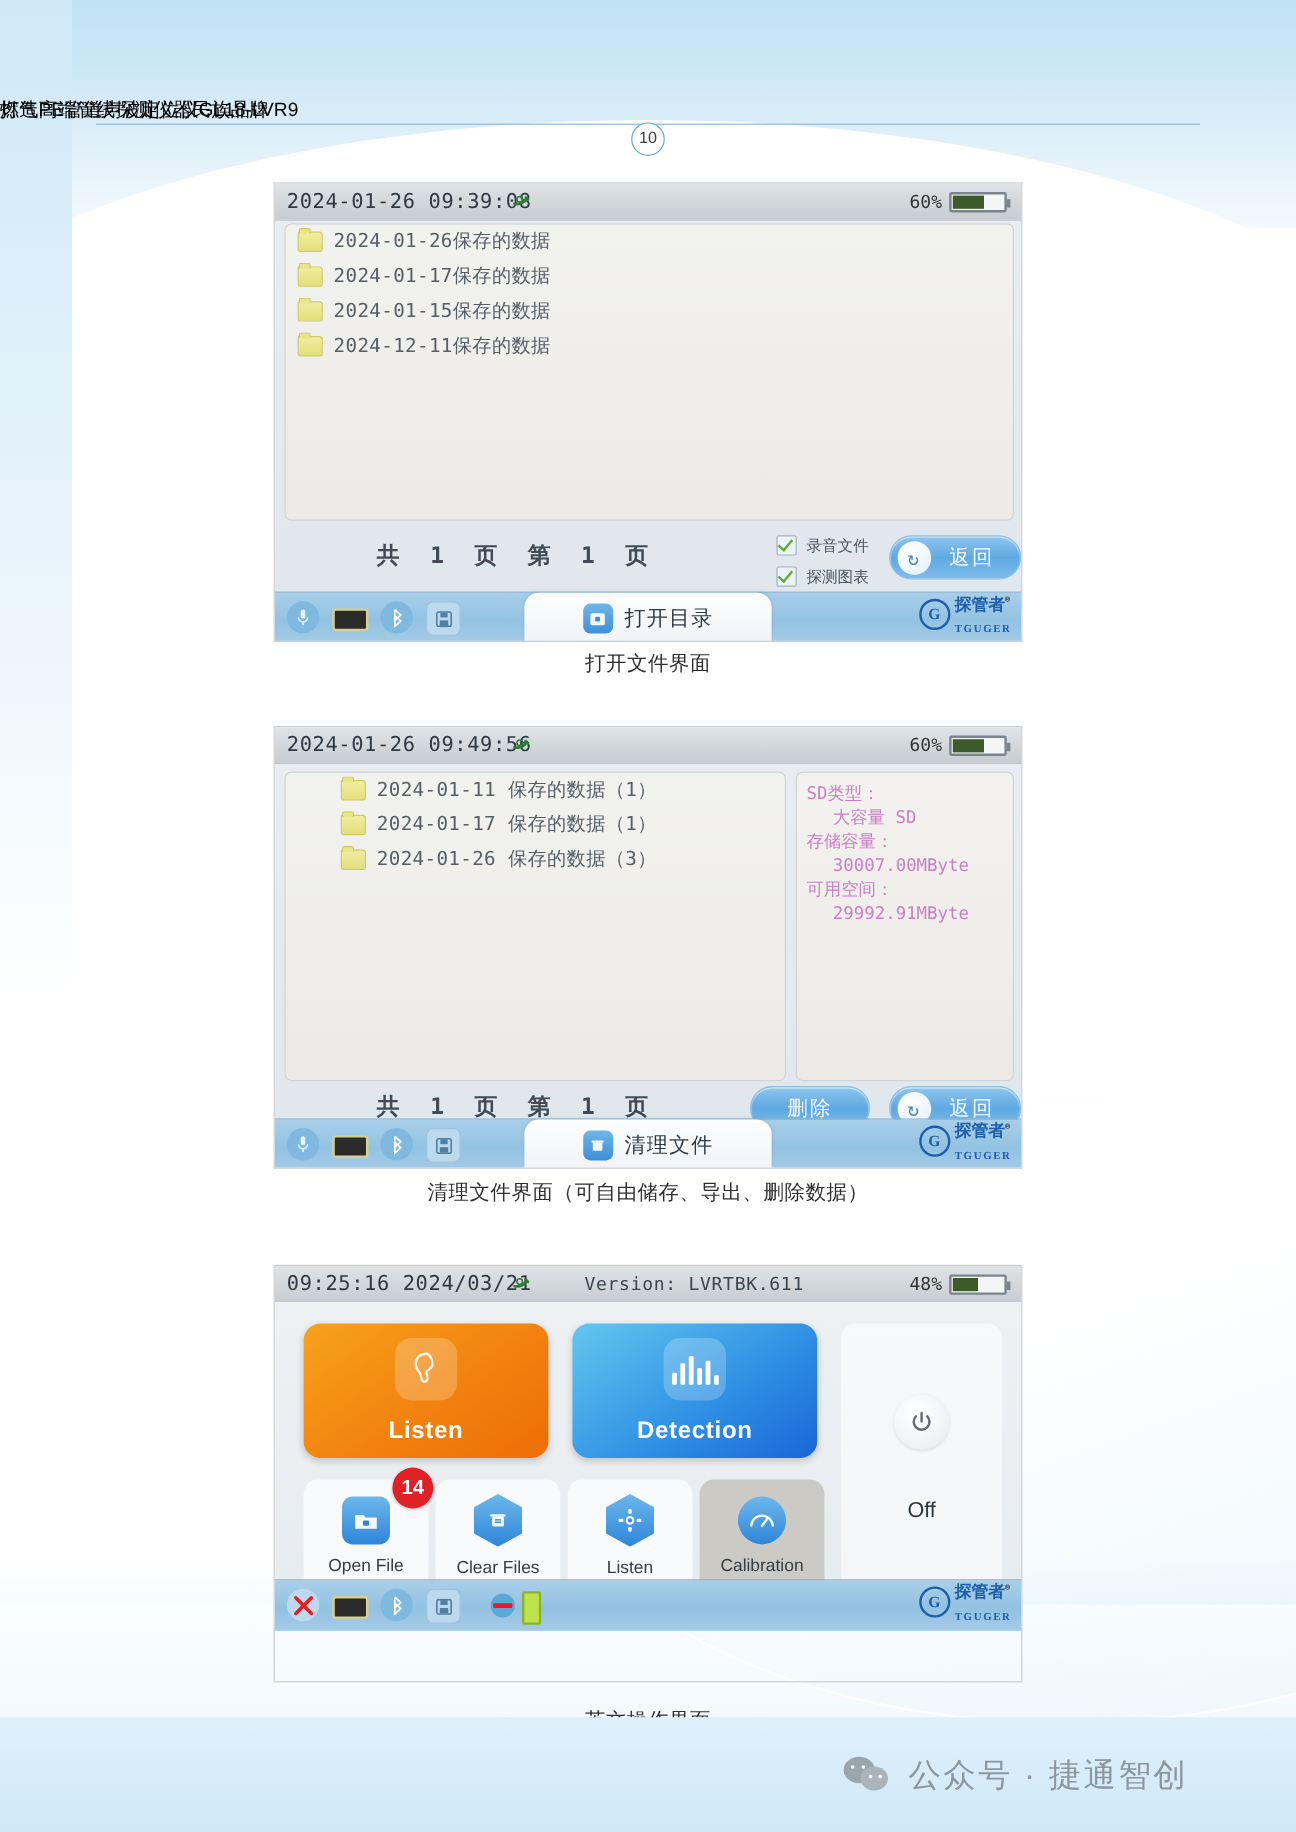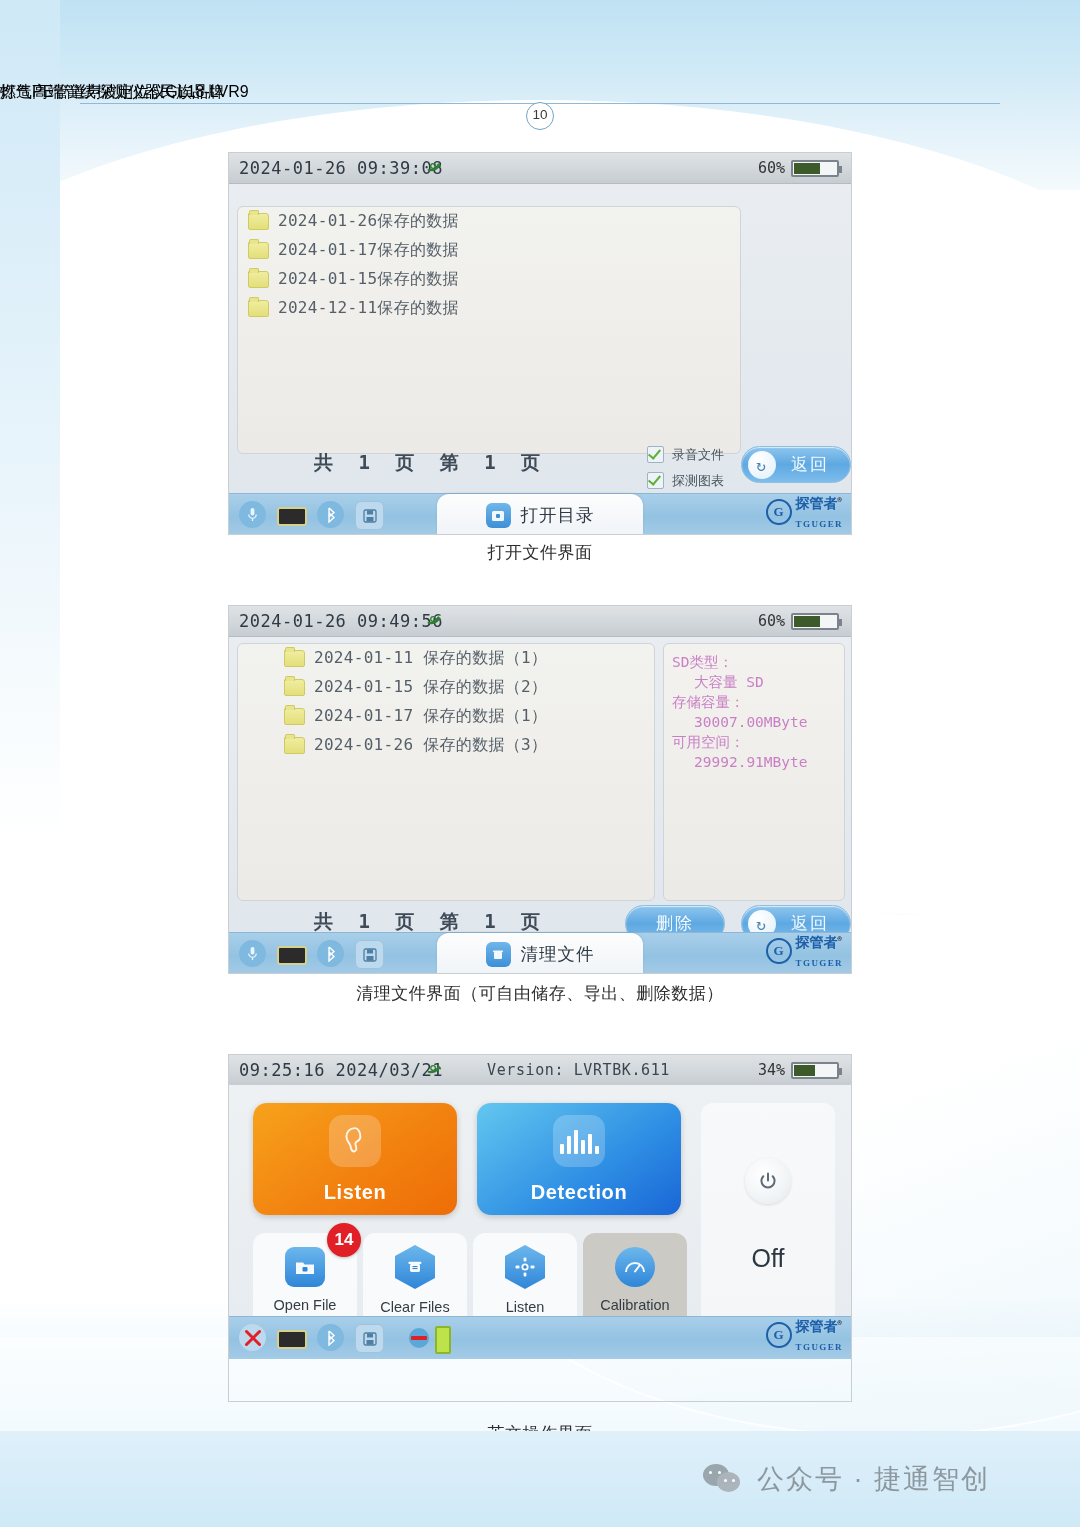--- a/index.html
+++ b/index.html
@@ -218,21 +218,21 @@
     position:absolute;border-radius:12px;background:rgba(255,255,255,.55);
     display:flex;flex-direction:column;align-items:center;justify-content:center;
     font-family:"Liberation Sans",sans-serif;
   }
   .offtile .pwr{
     width:46px;height:46px;border-radius:50%;
     background:radial-gradient(circle at 40% 35%,#ffffff 0%,#f1f4f6 60%,#e2e7eb 100%);
     display:flex;align-items:center;justify-content:center;color:#5e6a75;font-size:20px;
     box-shadow:0 1px 3px rgba(0,0,0,.12);
   }
-  .offtile .olbl{margin-top:40px;font-size:25px;color:#2d3740;}
+  .offtile .olbl{margin-top:40px;font-size:18px;color:#2d3740;}
 
   .caption{
     position:absolute;width:1080px;left:0;text-align:center;
     font-size:17px;color:#2e2e2e;font-family:"Liberation Sans",sans-serif;letter-spacing:.5px;
   }
 
   .footer{
     position:absolute;left:0;bottom:0;width:1080px;height:96px;
     background:linear-gradient(180deg,#dff0fa 0%,#cfe9f7 100%);
     display:flex;align-items:center;justify-content:flex-end;
@@ -271,21 +271,21 @@
           <circle cx="9" cy="10" r="2.6" fill="none" stroke="#2e7d32" stroke-width="1.4"></circle>
         </svg>
     </span>
     <span class="bat-pct">60%</span>
     <span class="bat">
         <i style="width:26px"></i>
       </span>
   </div>
 
   <div class="dev-body" style="height:352px">
-    <div class="filebox" style="left:8px;top:22px;width:504px;height:248px">
+    <div class="filebox" style="left:8px;top:2px;width:608px;height:248px">
       <div class="frow">
         <span class="folder"></span>
         <span class="fname">2024-01-26保存的数据</span>
       </div>
       <div class="frow">
         <span class="folder"></span>
         <span class="fname">2024-01-17保存的数据</span>
       </div>
       <div class="frow">
         <span class="folder"></span>
@@ -373,24 +373,20 @@
   </div>
 
   <div class="dev-body" style="height:338px">
     <div class="filebox" style="left:8px;top:6px;width:418px;height:258px">
       <div class="frow" style="padding-left:46px">
         <span class="folder"></span>
         <span class="fname">2024-01-11 保存的数据（1）</span>
       </div>
       <div class="frow" style="padding-left:46px">
         <span class="folder"></span>
-        <span class="fname">2024-01-15 保存的数据（2）</span>
-      </div>
-      <div class="frow" style="padding-left:46px">
-        <span class="folder"></span>
         <span class="fname">2024-01-17 保存的数据（1）</span>
       </div>
       <div class="frow" style="padding-left:46px">
         <span class="folder"></span>
         <span class="fname">2024-01-26 保存的数据（3）</span>
       </div>
     </div>
 
     <div class="sdbox" style="left:434px;top:6px;width:182px;height:258px">
       <div class="sdline">SD类型：</div>
@@ -458,21 +454,21 @@
 <div class="shot shot-3">
   <div class="dev-head">
     <span class="dt">09:25:16 2024/03/21</span>
     <span class="sat" style="left:196px">
       <svg width="18" height="18" viewBox="0 0 20 20">
           <path d="M3 15 C7 17 13 15 16 11 L17 12 L18 10 L15 7 L13 8 L14 9 C11 13 6 14 3 13 Z" fill="#2e7d32"></path>
           <circle cx="9" cy="10" r="2.6" fill="none" stroke="#2e7d32" stroke-width="1.4"></circle>
         </svg>
     </span>
     <span class="ver">Version: LVRTBK.611</span>
-    <span class="bat-pct">34%</span>
+    <span class="bat-pct">48%</span>
     <span class="bat">
         <i style="width:21px"></i>
       </span>
   </div>
 
   <div class="home">
 
     <div class="bigtile tile-listen" style="left:24px;top:18px;width:204px;height:112px">
       <span class="tileicon">
         <svg width="28" height="30" viewBox="0 0 24 28">

